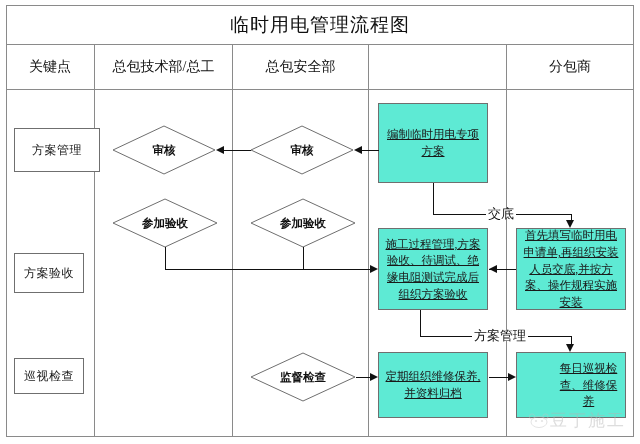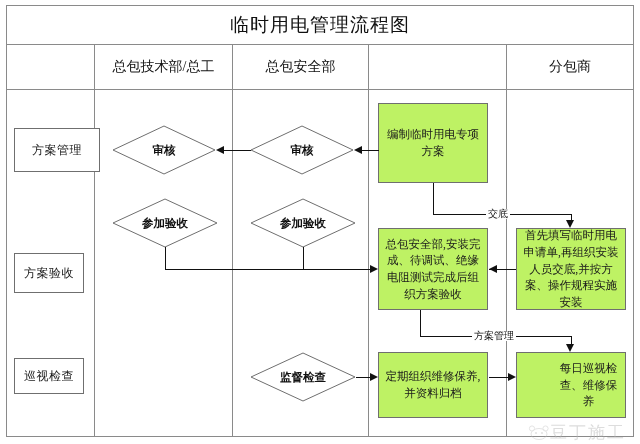--- a/index.html
+++ b/index.html
@@ -61,24 +61,25 @@
   }
   
   .node{
     position:absolute;
     box-sizing:border-box;
     display:flex; align-items:center; justify-content:center;
     text-align:center;
   }
   .box{
     border:1px solid #6f6f6f;
-    background:#bef264;
+    background:#5eead4;
     font-size:11.5px;
     line-height:1.45;
     padding:3px 5px;
+    text-decoration:underline;
   }
   .keybox{
     border:1px solid #6f6f6f;
     background:#ffffff;
     font-size:12px;
     letter-spacing:.5px;
   }
   .diamond-wrap{
     position:absolute;
     font-weight:bold;
@@ -100,30 +101,30 @@
   .arrow{
     position:absolute;
     width:0;height:0;
   }
   .ar-left{border-top:4.5px solid transparent;border-bottom:4.5px solid transparent;border-right:8px solid #111;}
   .ar-right{border-top:4.5px solid transparent;border-bottom:4.5px solid transparent;border-left:8px solid #111;}
   .ar-down{border-left:4.5px solid transparent;border-right:4.5px solid transparent;border-top:8px solid #111;}
   .edge-label{
     position:absolute;
     background:#ffffff;
-    font-size:10px;
+    font-size:13px;
     color:#111;
     padding:0 2px;
     line-height:10px;
     white-space:nowrap;
   }
   
   .watermark{
     position:absolute;
-    right:14px; bottom:0;
+    right:14px; bottom:12px;
     display:flex; align-items:center; 
     opacity:.45;
   }
   .wm-logo{
     width:22px;height:16px;
   }
   .wm-text{
     font-size:17px;
     color:#b4b4b4;
     letter-spacing:2px;
@@ -135,20 +136,21 @@
 
 <div id="stage">
 
   <div class="frame"></div>
 
   <div class="title-bar">
     <div class="t">临时用电管理流程图</div>
   </div>
 
   <div class="head-row">
+    <div class="head-cell" style="left:0px;width:88px;">关键点</div>
     <div class="head-cell" style="left:89px;width:137px;">总包技术部/总工</div>
     <div class="head-cell" style="left:227px;width:135px;">总包安全部</div>
     <div class="head-cell" style="left:501px;width:126px;">分包商</div>
   </div>
 
   <div class="vsep" style="left:94px;"></div>
   <div class="vsep" style="left:232px;"></div>
   <div class="vsep" style="left:368px;"></div>
   <div class="vsep" style="left:506px;"></div>
 
@@ -186,21 +188,21 @@
 
   <div class="diamond-wrap" style="left:250px;top:352px;width:106px;height:50px;">
     <svg width="106" height="50" viewBox="0 0 106 50">
       <polygon points="53,1 105,25 53,49 1,25" fill="#ffffff" stroke="#6f6f6f" stroke-width="1"></polygon>
     </svg>
     <div class="diamond-label">监督检查</div>
   </div>
 
   <div class="node box" style="left:378px;top:103px;width:110px;height:80px;">编制临时用电专项方案</div>
 
-  <div class="node box" style="left:378px;top:228px;width:110px;height:82px;">总包安全部,安装完成、待调试、绝缘电阻测试完成后组织方案验收</div>
+  <div class="node box" style="left:378px;top:228px;width:110px;height:82px;">施工过程管理,方案验收、待调试、绝缘电阻测试完成后组织方案验收</div>
 
   <div class="node box" style="left:378px;top:352px;width:110px;height:66px;">定期组织维修保养,并资料归档</div>
 
   <div class="node box" style="left:516px;top:228px;width:110px;height:82px;">首先填写临时用电申请单,再组织安装人员交底,并按方案、操作规程实施安装</div>
 
   <div class="node box" style="left:516px;top:352px;width:110px;height:66px;padding-left:40px;">每日巡视检查、维修保养</div>
 
   <div class="conn h" style="left:362px;top:150px;width:17px;"></div>
   <div class="arrow ar-left" style="left:354px;top:146px;"></div>
 

